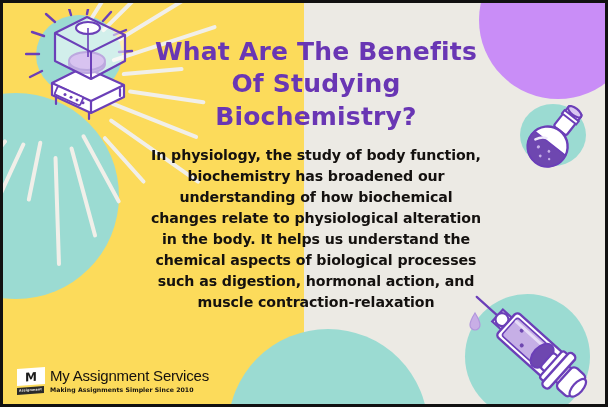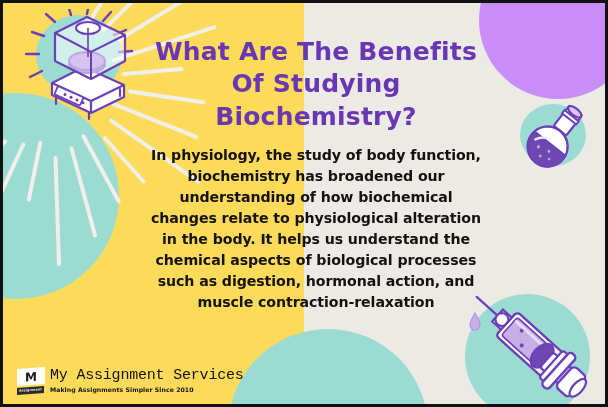--- a/index.html
+++ b/index.html
@@ -134,21 +134,21 @@
     transform:skewY(-4deg);
     overflow:hidden;
   }
   #logo-mark .bar b{
     display:block;color:#ECEAE4;font-size:3.3px;line-height:7px;
     text-align:center;font-weight:bold;letter-spacing:0.1px;
     font-family:"DejaVu Sans", sans-serif;
   }
   #logo-text{display:flex;flex-direction:column;justify-content:flex-start;}
   #logo-name{
-    font-family:Liberation Mono, monospace;
+    font-family:Liberation Sans, sans-serif;
     font-size:15px;color:#14110F;line-height:1.05;letter-spacing:-0.2px;
   }
   #logo-tag{
     font-family:"DejaVu Sans", sans-serif;
     font-weight:bold;font-size:6.2px;color:#14110F;
     line-height:1.2;margin-top:2px;letter-spacing:0.05px;
   }
 
   
   .illus{position:absolute;z-index:5;}

